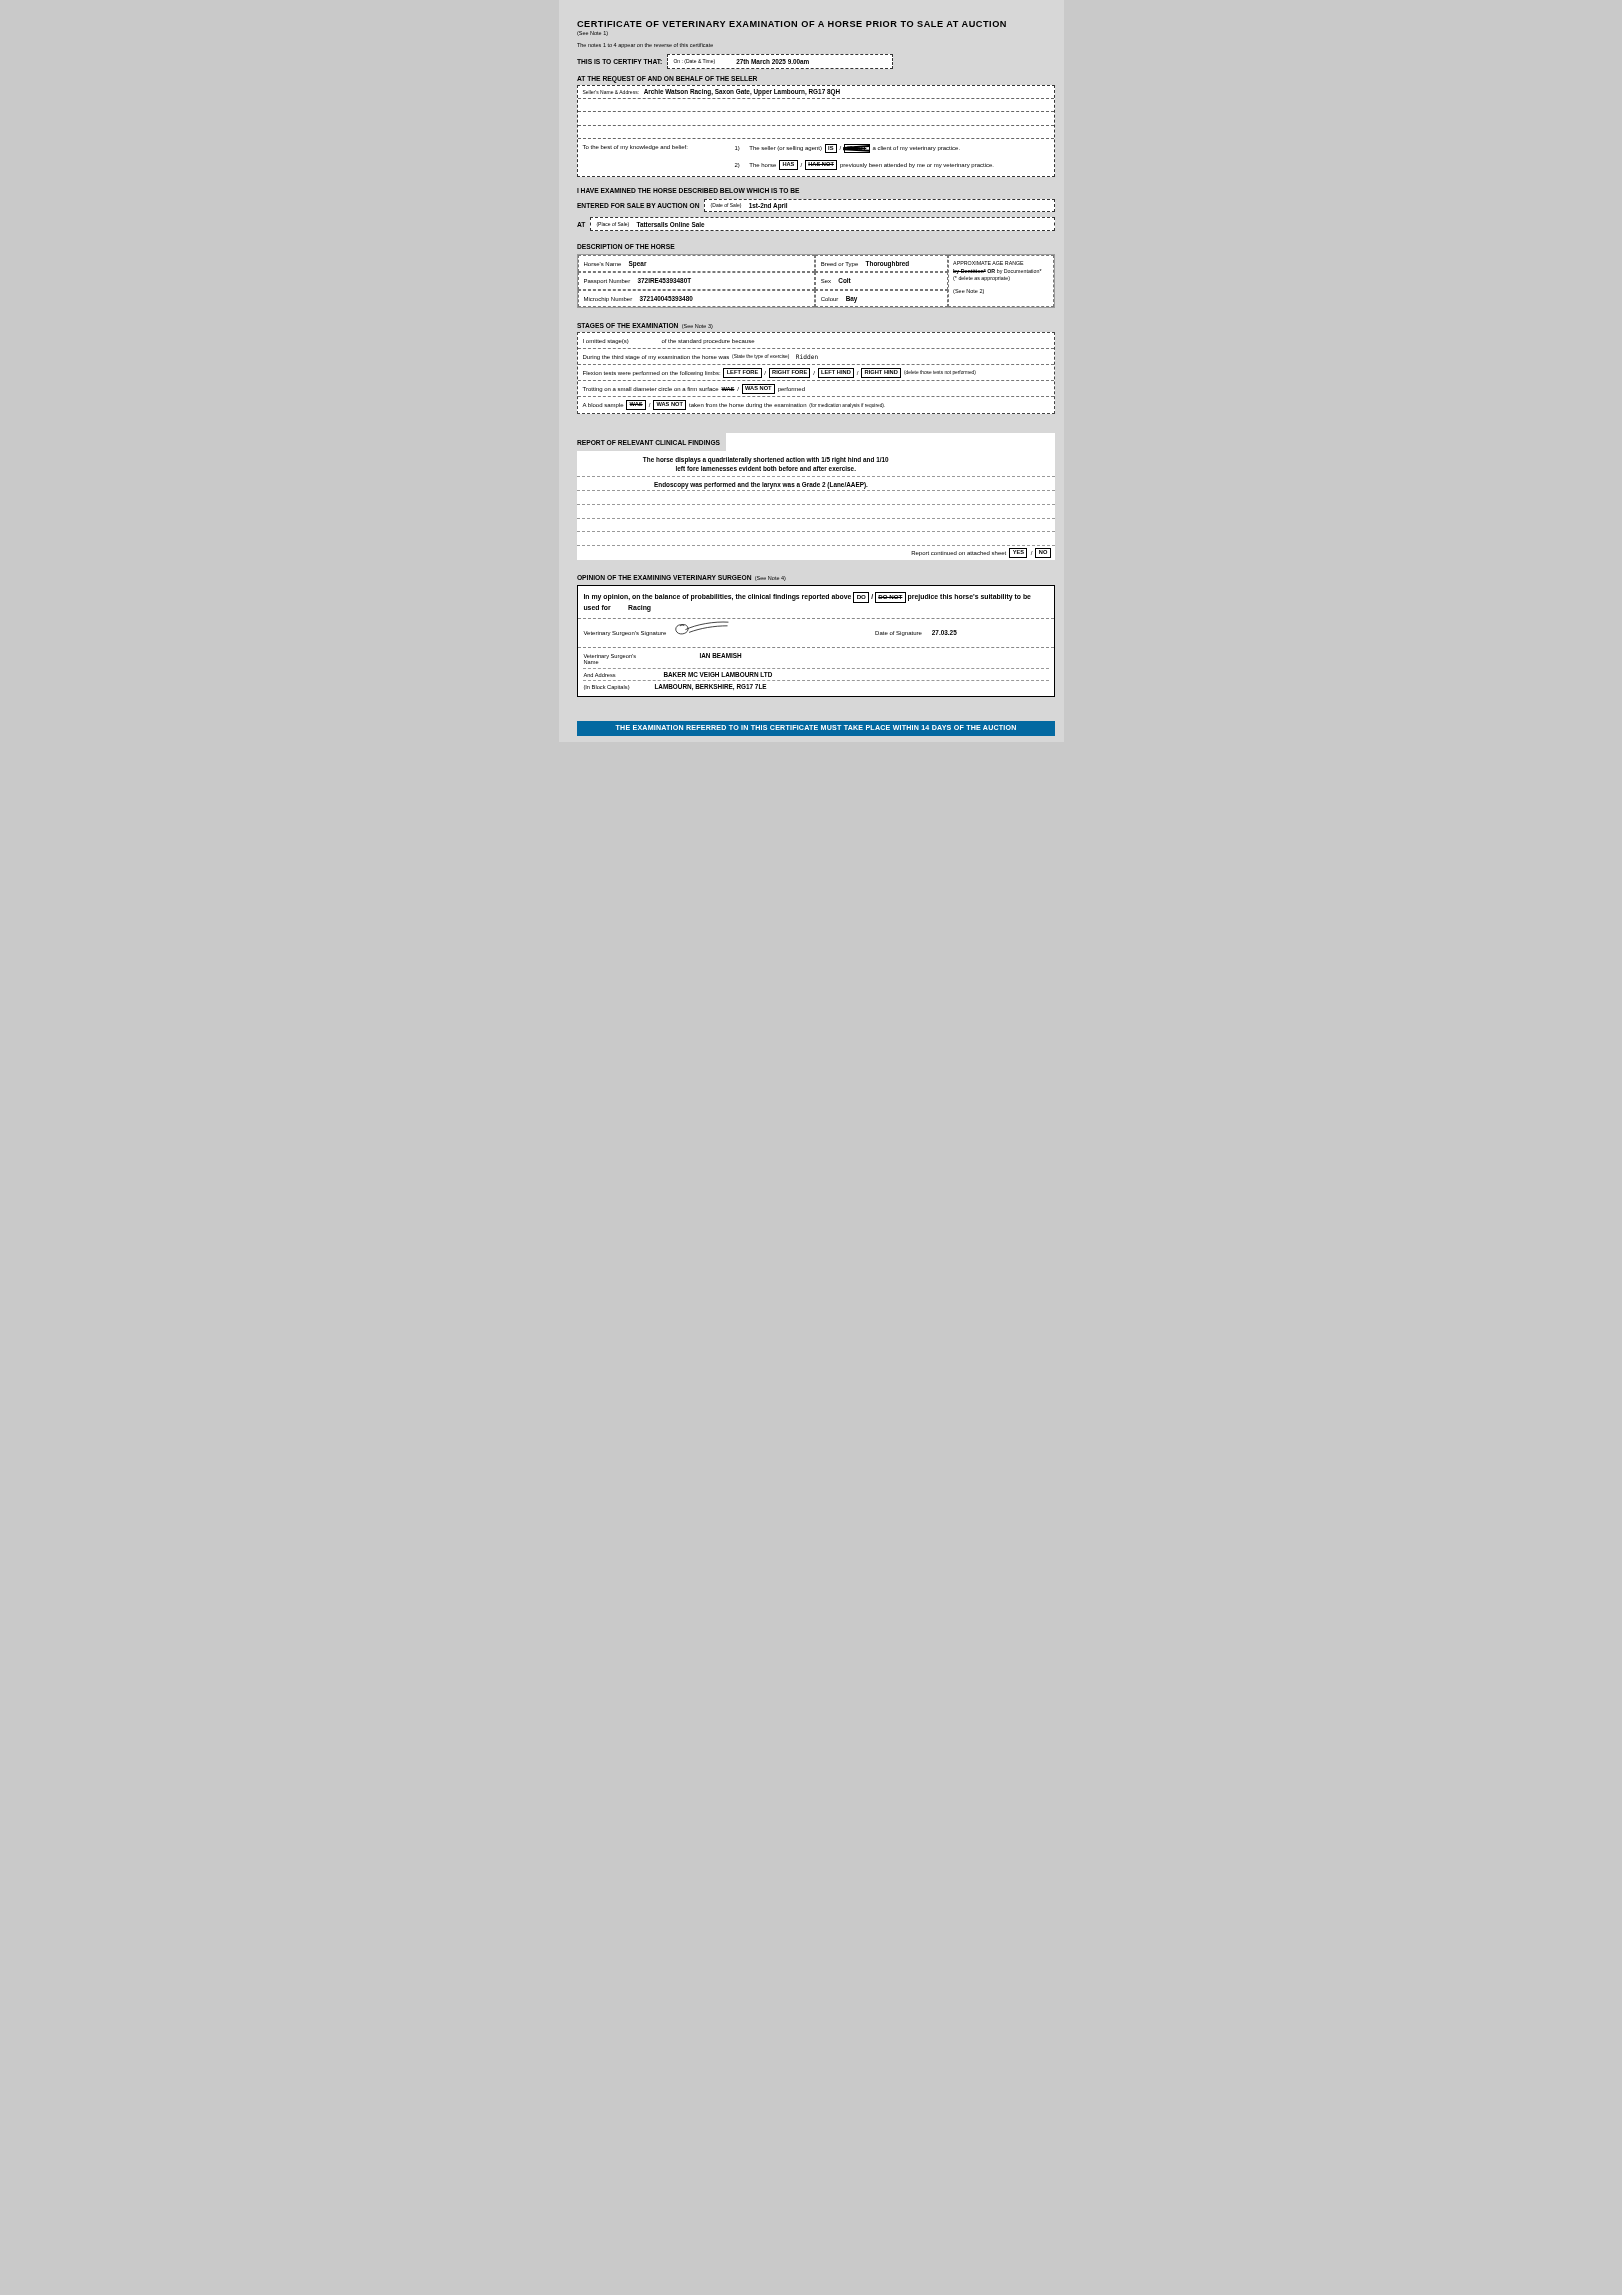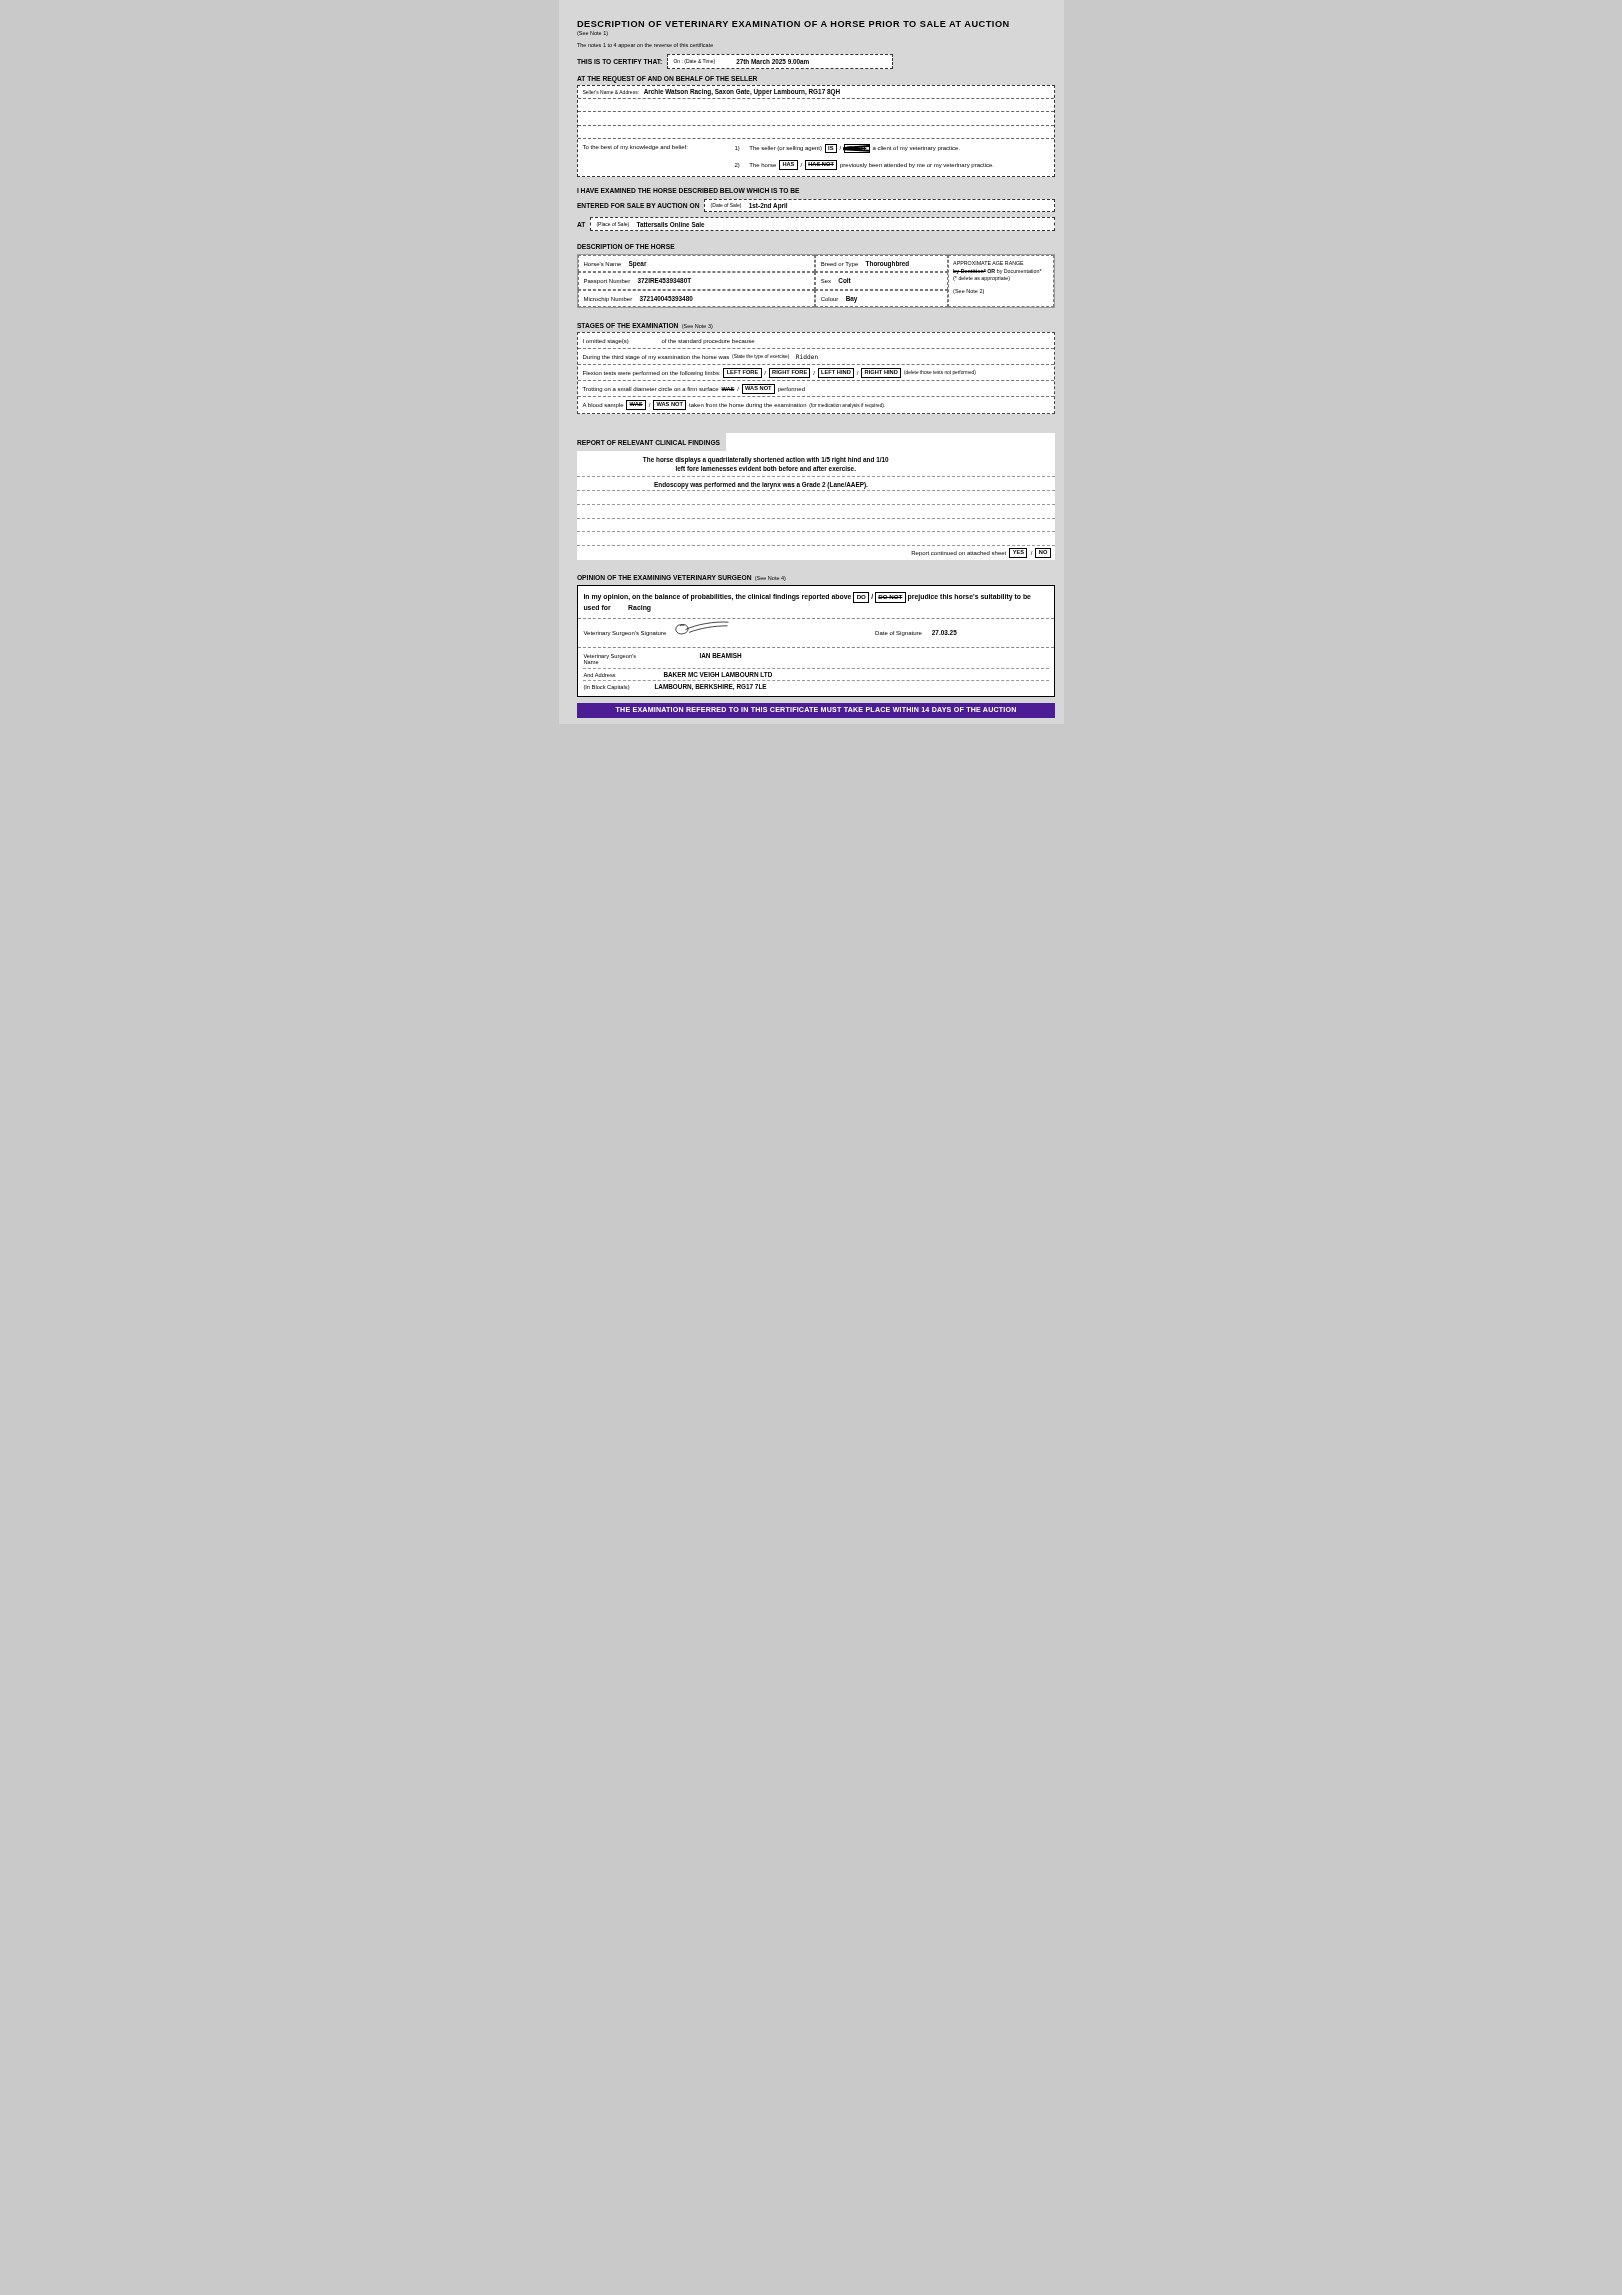--- a/index.html
+++ b/index.html
@@ -102,30 +102,30 @@
   .name-section { padding: 2.8px 5.5px 3.7px; }
   .name-row { display: flex; align-items: baseline; border-bottom: 0.5px dashed #999; padding: 1.8px 0 2.3px; min-height: 11.5px; }
   .name-row:last-child { border-bottom: none; }
   .name-row .lbl { width: 61px; flex-shrink: 0; font-size: 5.7px; }
   .name-row .val { font-weight: bold; font-size: 6.4px; }
   .ind-120 { margin-left: 55px; }
   .ind-42 { margin-left: 19px; }
   .ind-22 { margin-left: 10px; }
 
   .footer {
-    margin-top: 6px; background: #4c1d95; color: #fff; font-weight: bold;
+    margin-top: 24px; background: #0369a1; color: #fff; font-weight: bold;
     font-size: 7.1px; letter-spacing: 0.2px; text-align: center; padding: 3.2px 0 3.7px;
   }
 </style>
 </head>
 <body>
 
 <div class="page">
 
-  <div class="title">DESCRIPTION OF VETERINARY EXAMINATION OF A HORSE PRIOR TO SALE AT AUCTION</div>
+  <div class="title">CERTIFICATE OF VETERINARY EXAMINATION OF A HORSE PRIOR TO SALE AT AUCTION</div>
   <div class="see-note">(See Note 1)</div>
   <div class="notes-line">The notes 1 to 4 appear on the reverse of this certificate</div>
 
   <div class="certify-row">
     <span class="h-label">THIS IS TO CERTIFY THAT:</span>
     <span class="certify-box">
       <span class="small-label">On : (Date &amp; Time)</span>
       <span class="bold-val">27th March 2025 9.00am</span>
     </span>
   </div>

